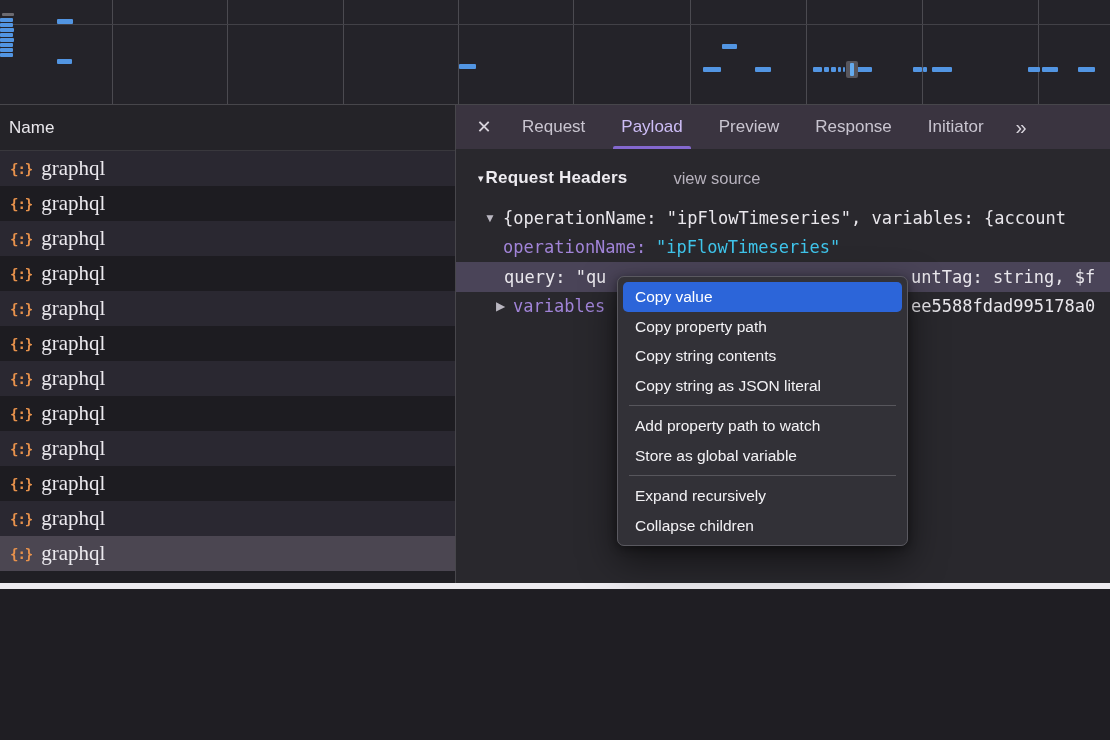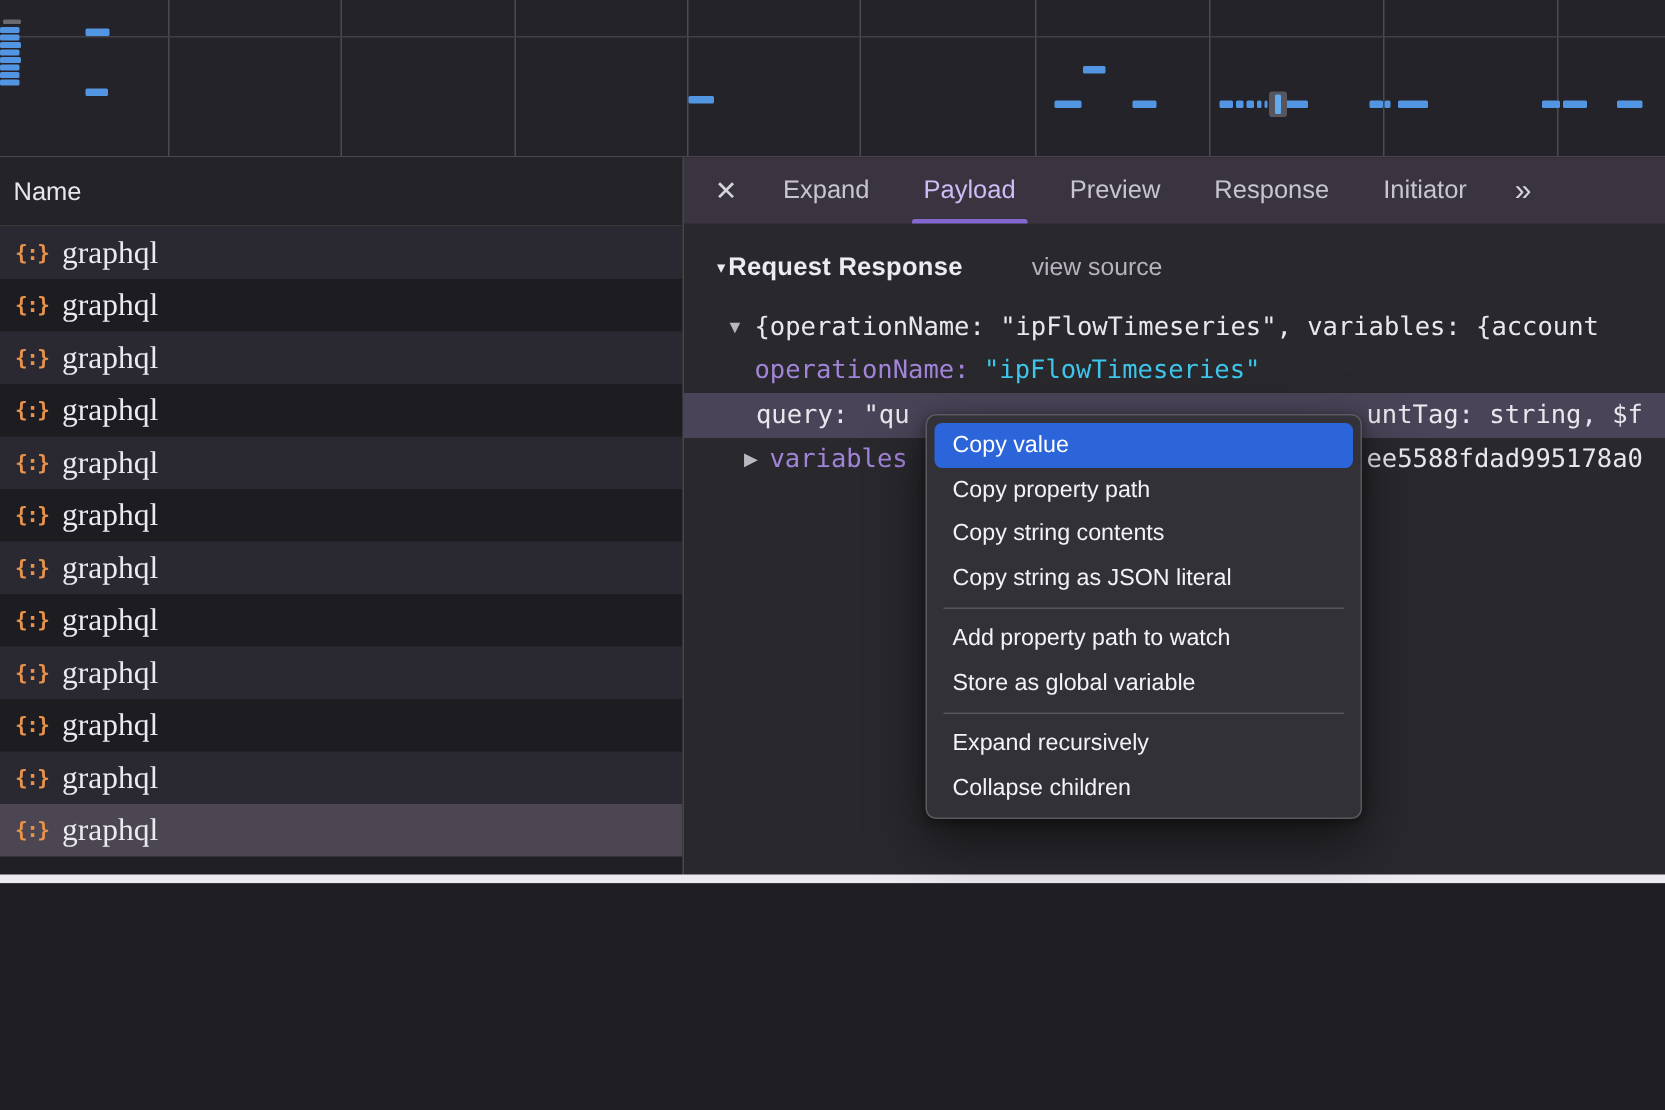--- a/index.html
+++ b/index.html
@@ -170,31 +170,31 @@
           <span class="net-icon">{:}</span>
           <span class="net-label">graphql</span>
         </div>
       </div>
   </div>
 
   <div id="right-panel">
     <div id="tab-bar">
       <div id="close-btn">✕</div>
 
-      <div class="tab">Expand</div>
+      <div class="tab">Request</div>
         <div class="tab active">Payload</div>
         <div class="tab">Preview</div>
         <div class="tab">Response</div>
         <div class="tab">Initiator</div>
         <div id="overflow-btn">»</div>
     </div>
     <div id="payload-content">
       <div id="section-row">
         <span class="disclosure">▾</span>
-        <span id="section-title">Request Response</span>
+        <span id="section-title">Request Headers</span>
         <span id="view-source">view source</span>
       </div>
       <div id="tree">
           <div class="tree-row" style="top: 54px;"><span class="seg expander" style="left: 28px;">▼</span><span class="seg plain" style="left: 47px;">{operationName: "ipFlowTimeseries", variables: {account</span></div>
           <div class="tree-row" style="top: 83.5px;"><span class="seg key" style="left: 47px; text-align: right;">operationName:</span><span class="seg string" style="left: 200px;">"ipFlowTimeseries"</span></div>
           <div class="tree-row hl" style="top: 113px;"><span class="seg plain" style="left: 48px;">query: "qu</span><span class="seg plain" style="left: 455px;">untTag: string, $f</span></div>
           <div class="tree-row" style="top: 142.5px;"><span class="seg expander" style="left: 40px;">▶</span><span class="seg key" style="left: 57px;">variables</span><span class="seg plain" style="left: 455px;">ee5588fdad995178a0</span></div>
         </div>
     </div>
   </div>

